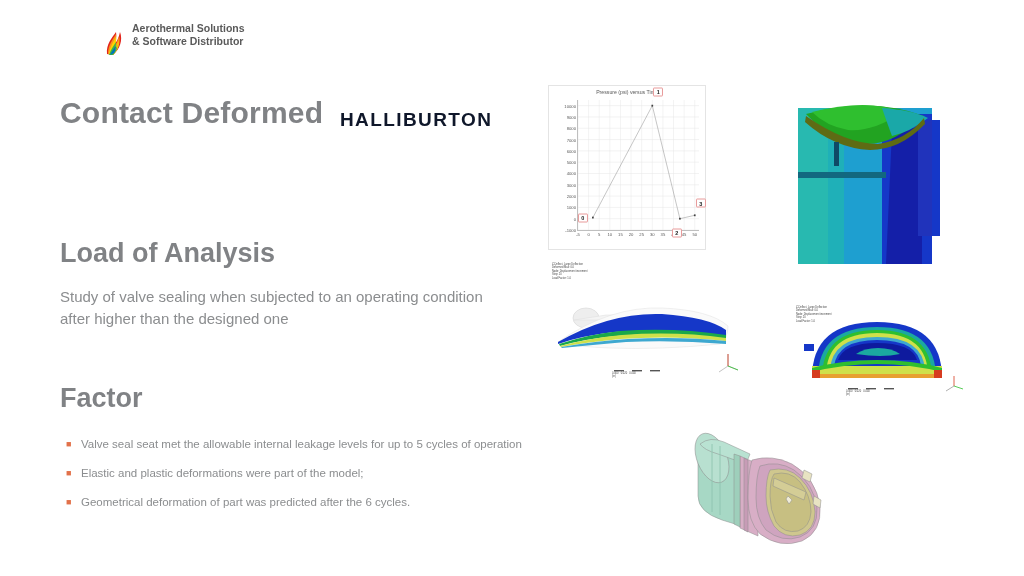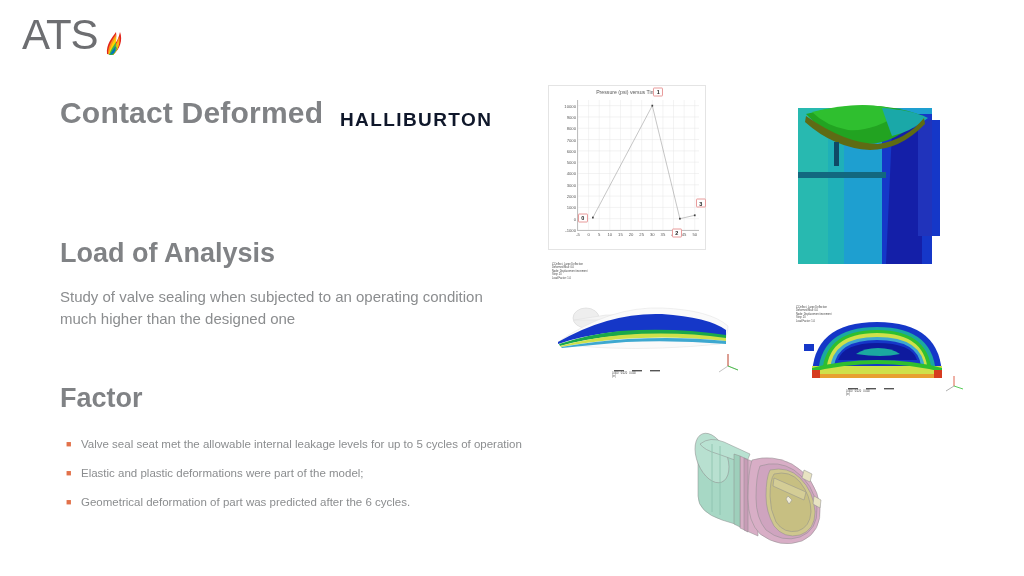--- a/index.html
+++ b/index.html
@@ -208,36 +208,37 @@
   #fea-cylinder { left: 782px; top: 86px; width: 180px; height: 180px; }
   #fea-side     { left: 550px; top: 260px; width: 196px; height: 128px; }
   #fea-dome     { left: 782px; top: 296px; width: 190px; height: 102px; }
   #cad-valve    { left: 688px; top: 408px; width: 180px; height: 145px; }
 </style>
 </head>
 <body>
 
 <div id="logo-block">
   <div id="logo-mark">
-    <span id="logo-letters">ATS</span>
     <svg id="logo-flame" viewBox="0 0 20 34">
       <path d="M3 32 C2 22 8 16 12 10 C13 16 11 20 9 24 C12 21 15 16 16 10 C19 18 16 27 9 33 Z" fill="#e2231a"></path>
       <path d="M4 32 C4 23 9 17 12 12 C13 18 11 22 9 26 C12 23 14 19 15 14 C17 21 14 28 9 33 Z" fill="#f7941e"></path>
       <path d="M5 32 C6 24 10 19 12 15 C13 20 11 24 10 27 C12 25 14 22 14 18 C16 23 13 29 9 33 Z" fill="#ffd200"></path>
       <path d="M5 33 C7 27 10 23 12 20 C12 24 11 27 10 29 C12 27 13 25 13 22 C14 26 12 30 9 33 Z" fill="#39b54a"></path>
       <path d="M6 33 C8 29 10 26 12 24 C12 27 11 29 10 31 Z" fill="#0072bc"></path>
     </svg>
   </div>
+  <div id="logo-tagline">Aerothermal Solutions
+&amp; Software Distributor</div>
 </div>
 
 <div id="slide-title">Contact Deformed</div>
 <div id="halliburton-logo">HALLIBURTON</div>
 
 <div id="type-heading">Load of Analysis</div>
-<div id="type-desc">Study of valve sealing when subjected to an operating condition much higher than the designed one</div>
+<div id="type-desc">Study of valve sealing when subjected to an operating condition after higher than the designed one</div>
 
 <div id="results-heading">Factor</div>
 <div id="results-list">
   <div class="bullet-row">
     <span class="bullet-mark">■</span>
     <span class="bullet-text">Valve seal seat met the allowable internal leakage levels for up to 5 cycles of operation</span>
   </div>
   <div class="bullet-row">
     <span class="bullet-mark">■</span>
     <span class="bullet-text">Elastic and plastic deformations were part of the model;</span>

